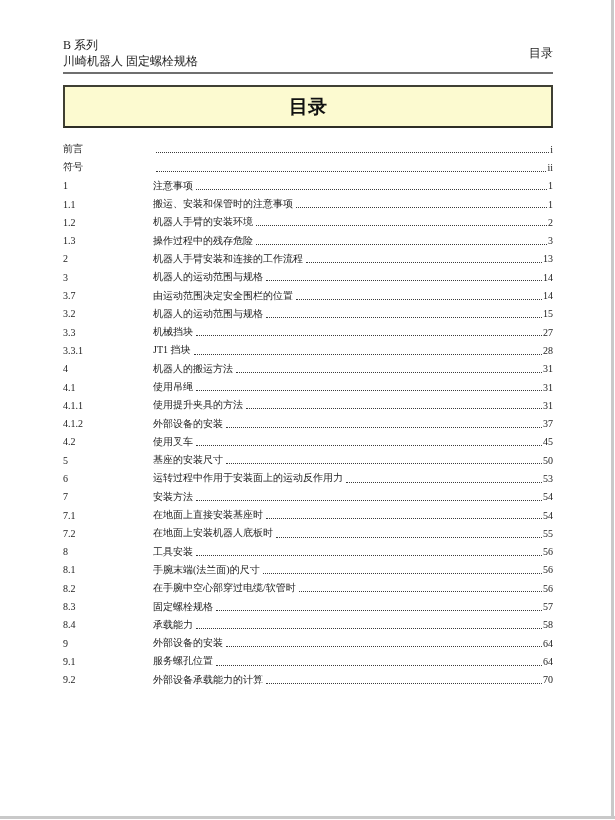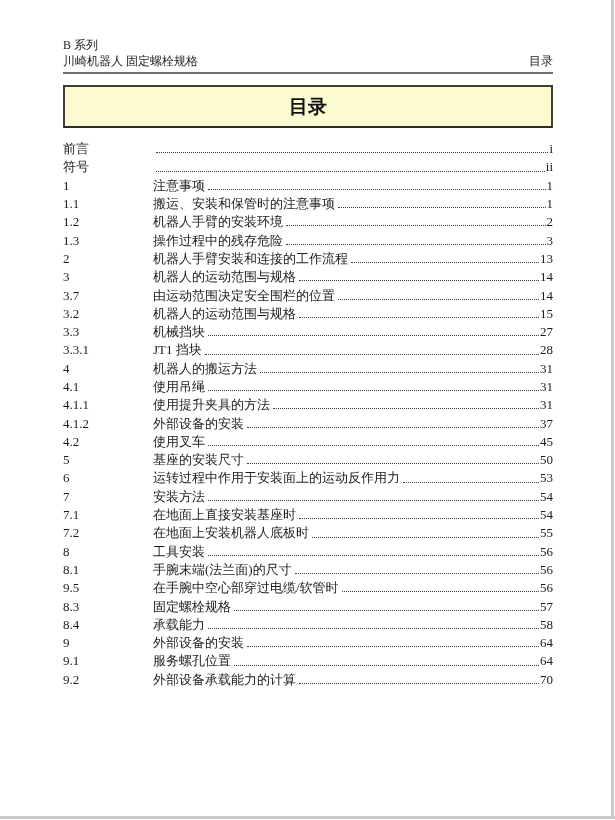--- a/index.html
+++ b/index.html
@@ -16,21 +16,21 @@
     background: #c9c9c9;
   }
   .scan-edge-bottom {
     position: absolute; left: 0; bottom: 1px; width: 615px; height: 3px;
     background: #c9c9c9;
   }
   .content {
     position: absolute; left: 63px; top: 38px; width: 490px;
   }
   .doc-header {
-    display: flex; justify-content: space-between; align-items: flex-end;
+    display: flex; justify-content: space-between; align-items: center;
     font-size: 12px; line-height: 15.5px;
   }
   .header-rule {
     margin-top: 3px;
     border-bottom: 2.5px solid #6f6f6f;
   }
   .title-box {
     margin-top: 11px;
     height: 43px;
     background: #fcfad0;
@@ -39,21 +39,21 @@
     display: flex; align-items: center; justify-content: center;
   }
   .title-box span {
     font-family: "Liberation Sans", "DejaVu Sans", sans-serif;
     font-weight: bold; font-size: 19px; color: #111;
   }
   .toc-list { margin-top: 12px; }
   .toc-row {
     display: flex; align-items: center;
     height: 18.3px;
-    font-size: 13px;
+    font-size: 10px;
     white-space: nowrap;
   }
   .toc-num { width: 52px; flex-shrink: 0; }
   .toc-title { flex-shrink: 0; margin-left: 38px; }
   .toc-leader {
     flex: 1;
     border-bottom: 1.5px dotted #3c3c3c;
     align-self: flex-end;
     margin: 0 1px 5px 3px;
     min-width: 8px;
@@ -245,21 +245,21 @@
       </div>
 
       <div class="toc-row">
         <span class="toc-num">8.1</span>
         <span class="toc-title">手腕末端(法兰面)的尺寸</span>
         <span class="toc-leader"></span>
         <span class="toc-page">56</span>
       </div>
 
       <div class="toc-row">
-        <span class="toc-num">9.5</span>
+        <span class="toc-num">8.2</span>
         <span class="toc-title">在手腕中空心部穿过电缆/软管时</span>
         <span class="toc-leader"></span>
         <span class="toc-page">56</span>
       </div>
 
       <div class="toc-row">
         <span class="toc-num">8.3</span>
         <span class="toc-title">固定螺栓规格</span>
         <span class="toc-leader"></span>
         <span class="toc-page">57</span>

